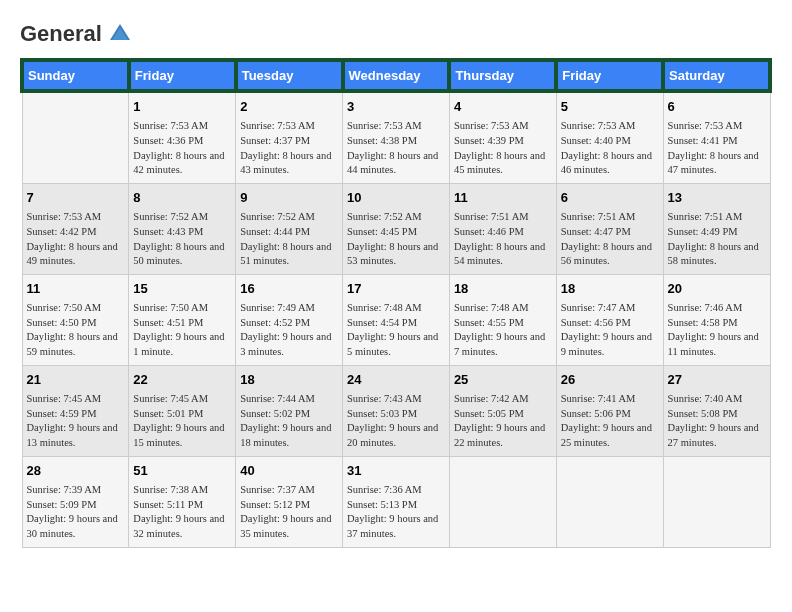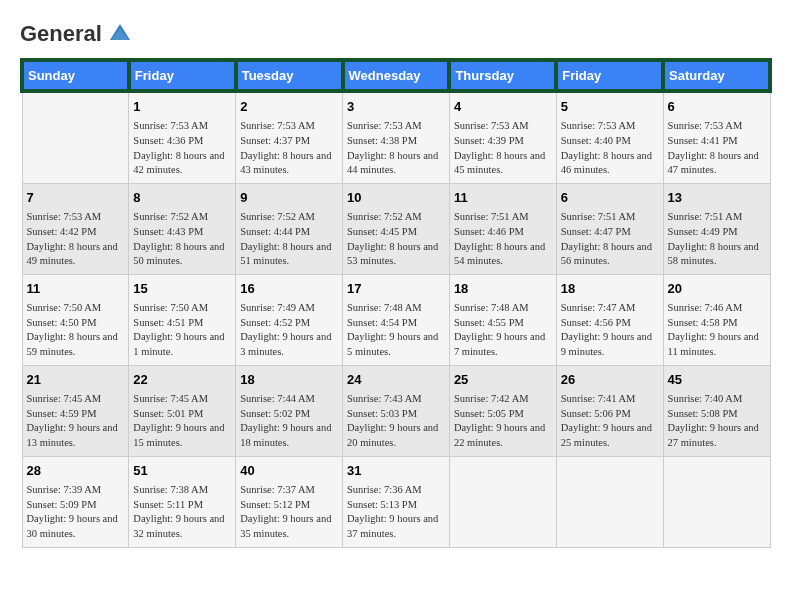--- a/index.html
+++ b/index.html
@@ -219,21 +219,21 @@
         </td>
         <td>
           <span class="day-num">25</span>
           <div class="day-info">Sunrise: 7:42 AM<br>Sunset: 5:05 PM<br>Daylight: 9 hours and 22 minutes.</div>
         </td>
         <td>
           <span class="day-num">26</span>
           <div class="day-info">Sunrise: 7:41 AM<br>Sunset: 5:06 PM<br>Daylight: 9 hours and 25 minutes.</div>
         </td>
         <td>
-          <span class="day-num">45</span>
+          <span class="day-num">27</span>
           <div class="day-info">Sunrise: 7:40 AM<br>Sunset: 5:08 PM<br>Daylight: 9 hours and 27 minutes.</div>
         </td>
       </tr>
       <tr>
         <td>
           <span class="day-num">28</span>
           <div class="day-info">Sunrise: 7:39 AM<br>Sunset: 5:09 PM<br>Daylight: 9 hours and 30 minutes.</div>
         </td>
         <td>
           <span class="day-num">51</span>

